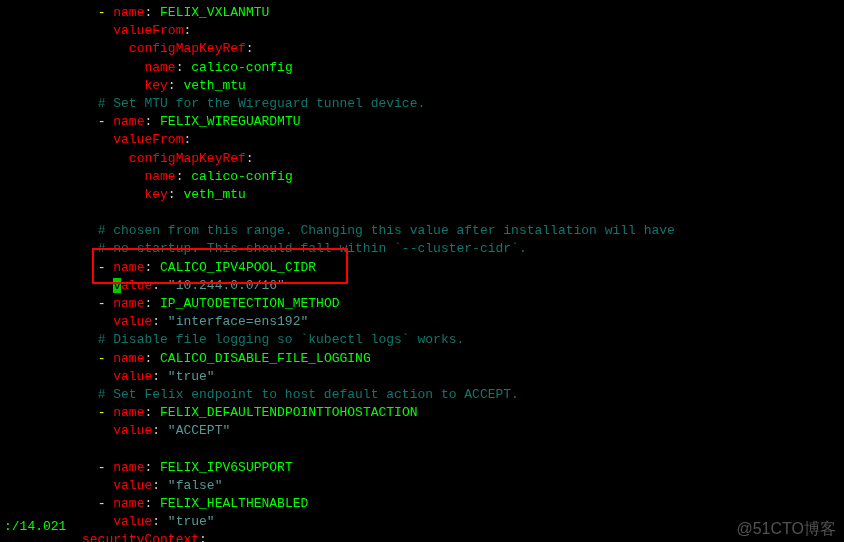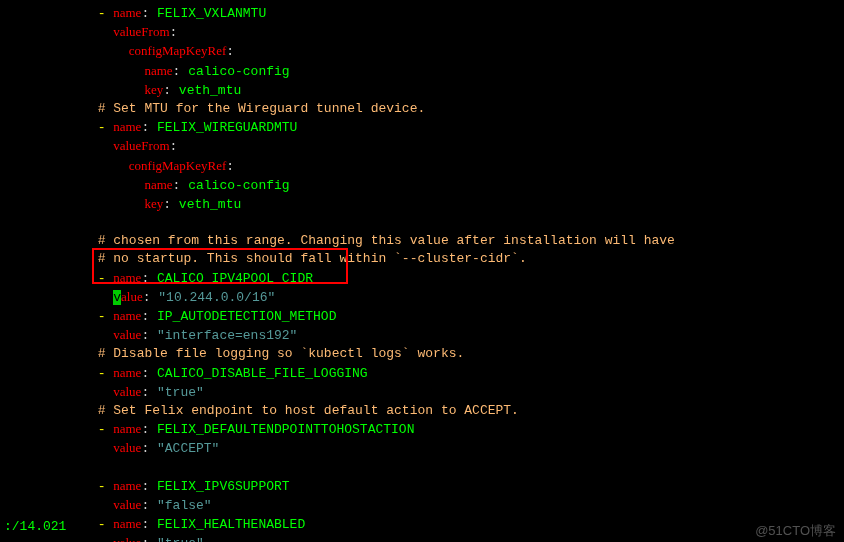--- a/index.html
+++ b/index.html
@@ -12,24 +12,24 @@
       width: 844px;
       height: 542px;
       overflow: hidden;
       position: relative;
       padding: 4px 0 0 0;
     }
     .line {
       white-space: pre;
       padding: 0 4px;
     }
-    .key { color: #ff0000; font-family: Liberation Serif, serif; }
+    .key { color: #ff0000; }
     .val { color: #00ff00; margin-top: 15px; }
     .str { color: #559999; }
-    .comment { color: #fdba74; }
+    .comment { color: #0f766e; }
     .dash { color: #ffff00; }
     .plain { color: #cccccc; }
     .highlight-box {
       position: absolute;
       border: 2px solid #ff0000;
       left: 92px;
       top: 248px;
       width: 256px;
       height: 36px;
       pointer-events: none;
@@ -43,21 +43,21 @@
       bottom: 6px;
       left: 4px;
       color: #00ff00;
     }
     .watermark {
       position: absolute;
       bottom: 2px;
       right: 8px;
       color: #888;
       font-family: sans-serif;
-      font-size: 13px;
+      font-size: 16px;
       opacity: 0.6;
     }
   </style>
 </head>
 <body>
 
 <div class="line"><span class="plain">            </span><span class="dash">- </span><span class="key">name</span><span class="plain">: </span><span class="val">FELIX_VXLANMTU</span></div>
 <div class="line"><span class="plain">              </span><span class="key">valueFrom</span><span class="plain">:</span></div>
 <div class="line"><span class="plain">                </span><span class="key">configMapKeyRef</span><span class="plain">:</span></div>
 <div class="line"><span class="plain">                  </span><span class="key">name</span><span class="plain">: </span><span class="val">calico-config</span></div>

